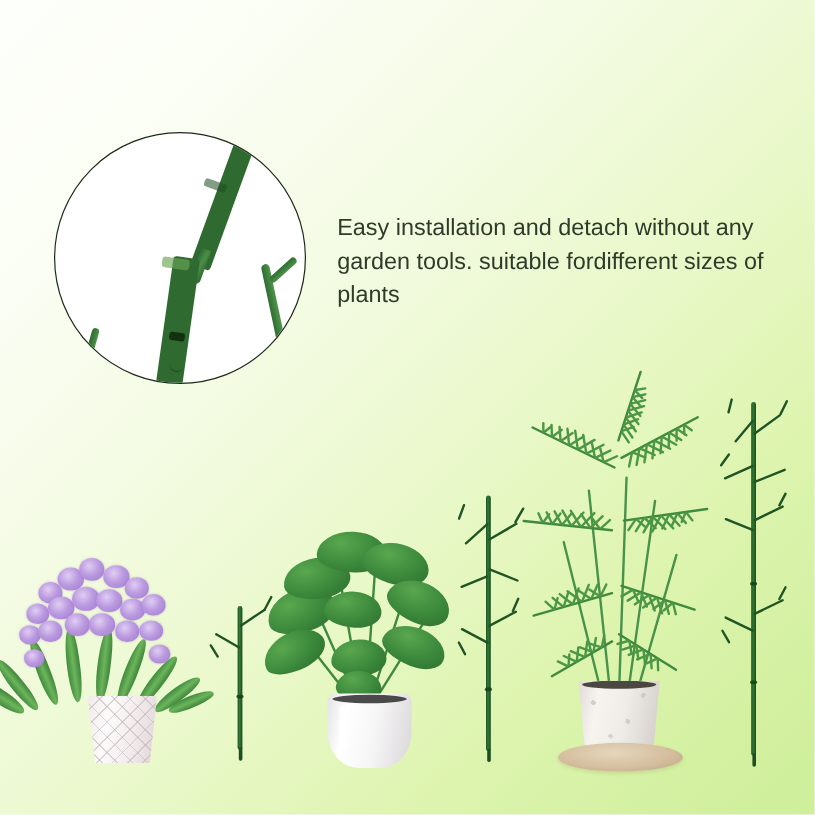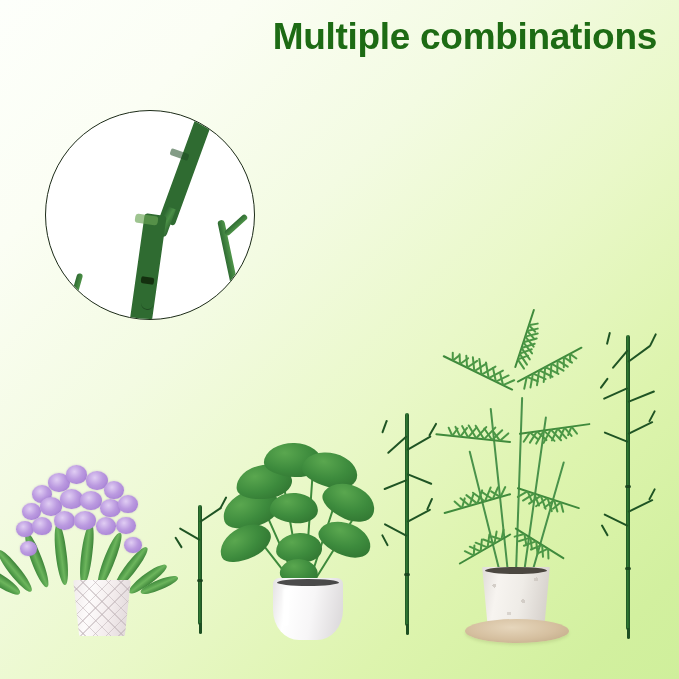--- a/index.html
+++ b/index.html
@@ -360,22 +360,22 @@
     background: radial-gradient(ellipse at 45% 35%, #e6d6bc 0%, #d5bf9f 55%, #bda583 100%);
     border-radius: 50%;
     box-shadow: 0 2px 3px rgba(120,130,80,.18);
   }
 </style>
 </head>
 <body>
 
 <div id="canvas">
 
-  <div id="title">Multiple combinations</div>
-
+
+  <div id="body-copy">Easy installation and detach without any garden tools. suitable fordifferent sizes of plants</div>
 
   <div id="detail-circle">
     <div class="rod rod-upper"></div>
     <div class="rod-upper-ring"></div>
     <div class="rod-upper-tip"></div>
     <div class="rod rod-lower"></div>
     <div class="rod-lower-collar"></div>
     <div class="rod-hole"></div>
     <div class="rod-notch"></div>
     <div class="circ-branch cb1"></div>

